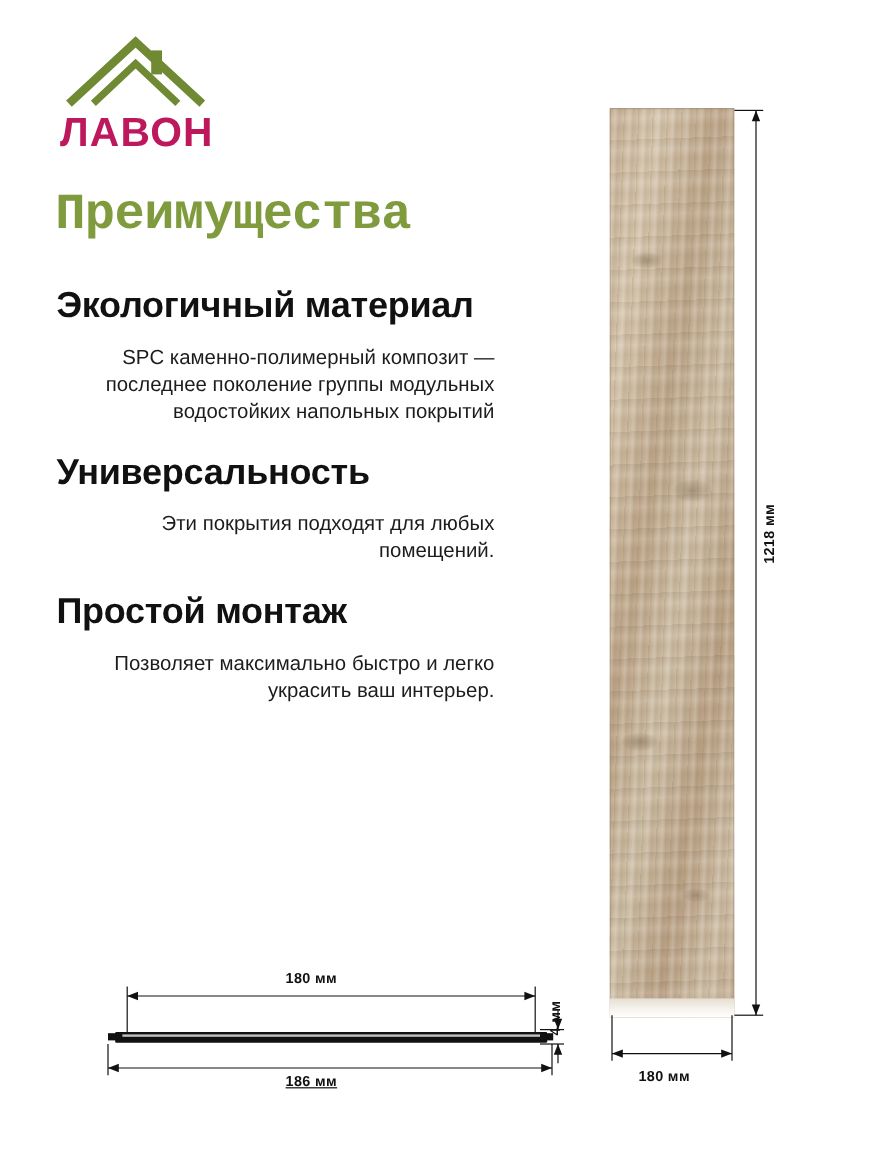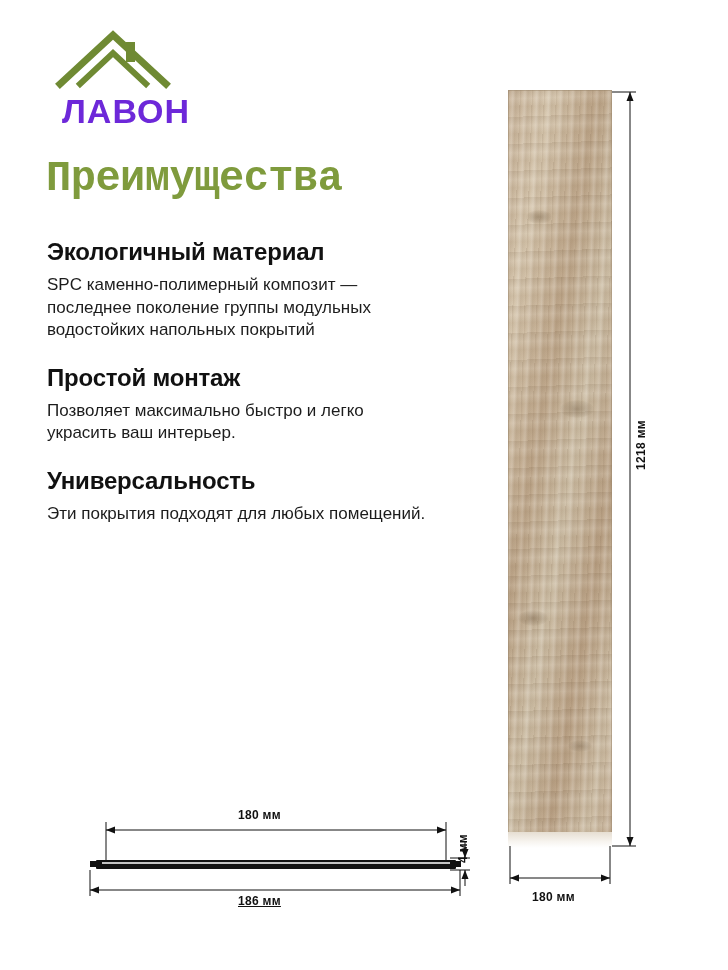--- a/index.html
+++ b/index.html
@@ -23,25 +23,25 @@
     top: 28px;
     width: 190px;
   }
   .logo-mark {
     display: block;
     margin-left: 6px;
   }
   .logo-word {
     font-size: 34px;
     font-weight: 700;
-    color: #6d28d9;
+    color: #be185d;
     letter-spacing: 1px;
     line-height: 1;
     margin-top: 4px;
-    margin-left: 14px;
+    margin-left: 2px;
   }
 
   
   .main-title {
     position: absolute;
     left: 46px;
     top: 155px;
     font-size: 42px;
     font-weight: 700;
     color: #7f9b3d;
@@ -55,30 +55,31 @@
     position: absolute;
     left: 47px;
     top: 238px;
     width: 380px;
   }
   .feature {
     margin-bottom: 22px;
   }
   .feature h3 {
     margin: 0 0 8px 0;
-    font-size: 24px;
+    font-size: 30px;
     font-weight: 700;
     color: #111111;
     letter-spacing: -0.2px;
   }
   .feature p {
-    margin: 0;
+    margin: 15px;
     font-size: 17px;
     line-height: 1.33;
     color: #1c1c1c;
+    text-align: right;
   }
 
   
   .plank-figure {
     position: absolute;
     left: 508px;
     top: 90px;
     width: 104px;
     height: 780px;
   }
@@ -196,26 +197,26 @@
 </div>
 
 <h1 class="main-title">Преимущества</h1>
 
 <div class="features">
   <div class="feature">
     <h3>Экологичный материал</h3>
     <p>SPC каменно-полимерный композит — последнее поколение группы модульных водостойких напольных покрытий</p>
   </div>
   <div class="feature">
+    <h3>Универсальность</h3>
+    <p>Эти покрытия подходят для любых помещений.</p>
+  </div>
+  <div class="feature">
     <h3>Простой монтаж</h3>
     <p>Позволяет максимально быстро и легко украсить ваш интерьер.</p>
-  </div>
-  <div class="feature">
-    <h3>Универсальность</h3>
-    <p>Эти покрытия подходят для любых помещений.</p>
   </div>
   <div class="feature">
   </div>
 </div>
 
 <div class="plank-figure">
   <div class="plank">
     <div class="plank-knot" style="left:18px; top:120px; width:26px; height:14px;"></div>
     <div class="plank-knot" style="left:52px; top:310px; width:34px; height:18px;"></div>
     <div class="plank-knot" style="left:10px; top:520px; width:30px; height:16px;"></div>

